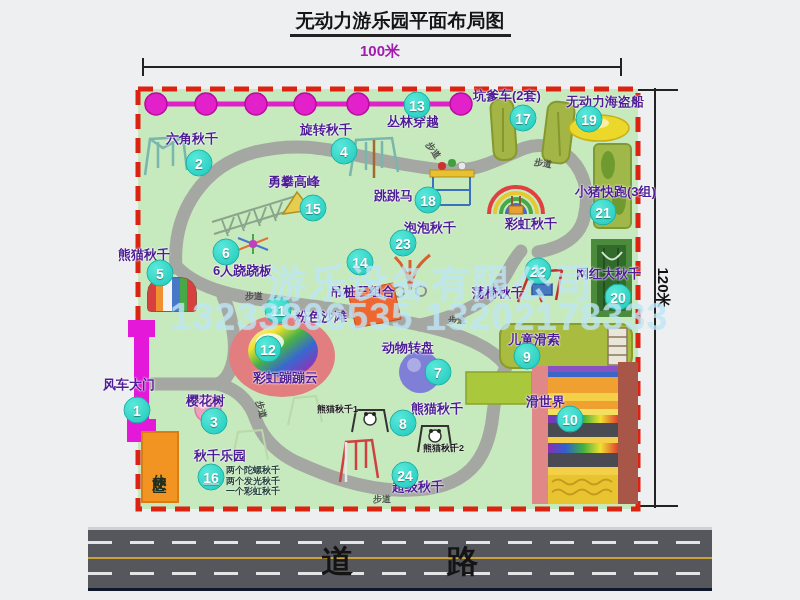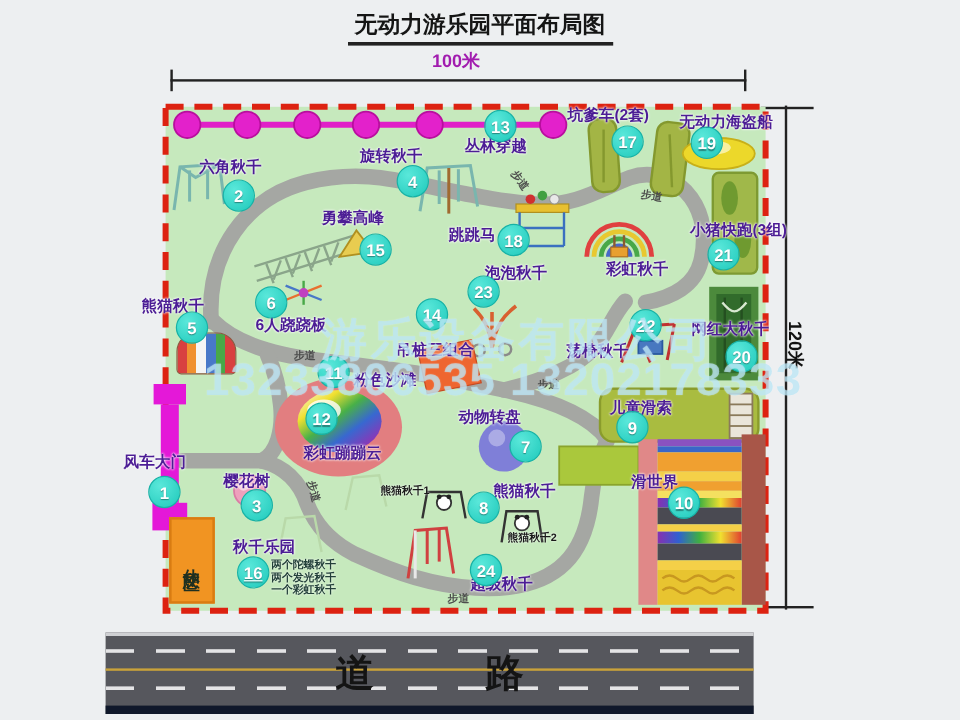--- a/index.html
+++ b/index.html
@@ -39,22 +39,22 @@
     border:1px solid #8a5a40;z-index:3;}
   
   #swing-notes{left:226px;top:465px;z-index:5;}
   #swing-notes div{font-size:9px;font-weight:bold;color:#23403a;line-height:10.5px;text-shadow:0 0 2px #fff;}
   
   .watermark{z-index:9;color:rgba(170,222,242,0.62);font-weight:bold;white-space:nowrap;pointer-events:none;
      text-shadow:0 0 1px rgba(255,255,255,0.5);}
   #wm-company{left:268px;top:258px;font-size:38px;letter-spacing:3px;}
   #wm-phone{left:170px;top:296px;font-size:38px;letter-spacing:1px;}
   
-  #road{left:88px;top:527px;width:540px;height:58px;background:#56575d;border-top:3px solid #cfd0d3;
-    border-bottom:7px solid #0f172a;z-index:2;}
+  #road{left:88px;top:527px;width:624px;height:58px;background:#56575d;border-top:3px solid #cfd0d3;
+    border-bottom:3px solid #0f172a;z-index:2;}
   .road-dash{position:absolute;left:0;width:100%;height:3px;
     background:repeating-linear-gradient(90deg,#e4e4e6 0 24px,transparent 24px 42px);}
   #road-yellow{position:absolute;left:0;top:27px;width:100%;height:2px;background:#c9a23a;}
   #road-label{position:absolute;left:0;top:10px;width:100%;text-align:center;font-size:32px;
     font-weight:bold;color:#141414;letter-spacing:42px;text-indent:42px;}
   svg{position:absolute;left:0;top:0;z-index:3;}
 </style>
 </head>
 <body>
 

